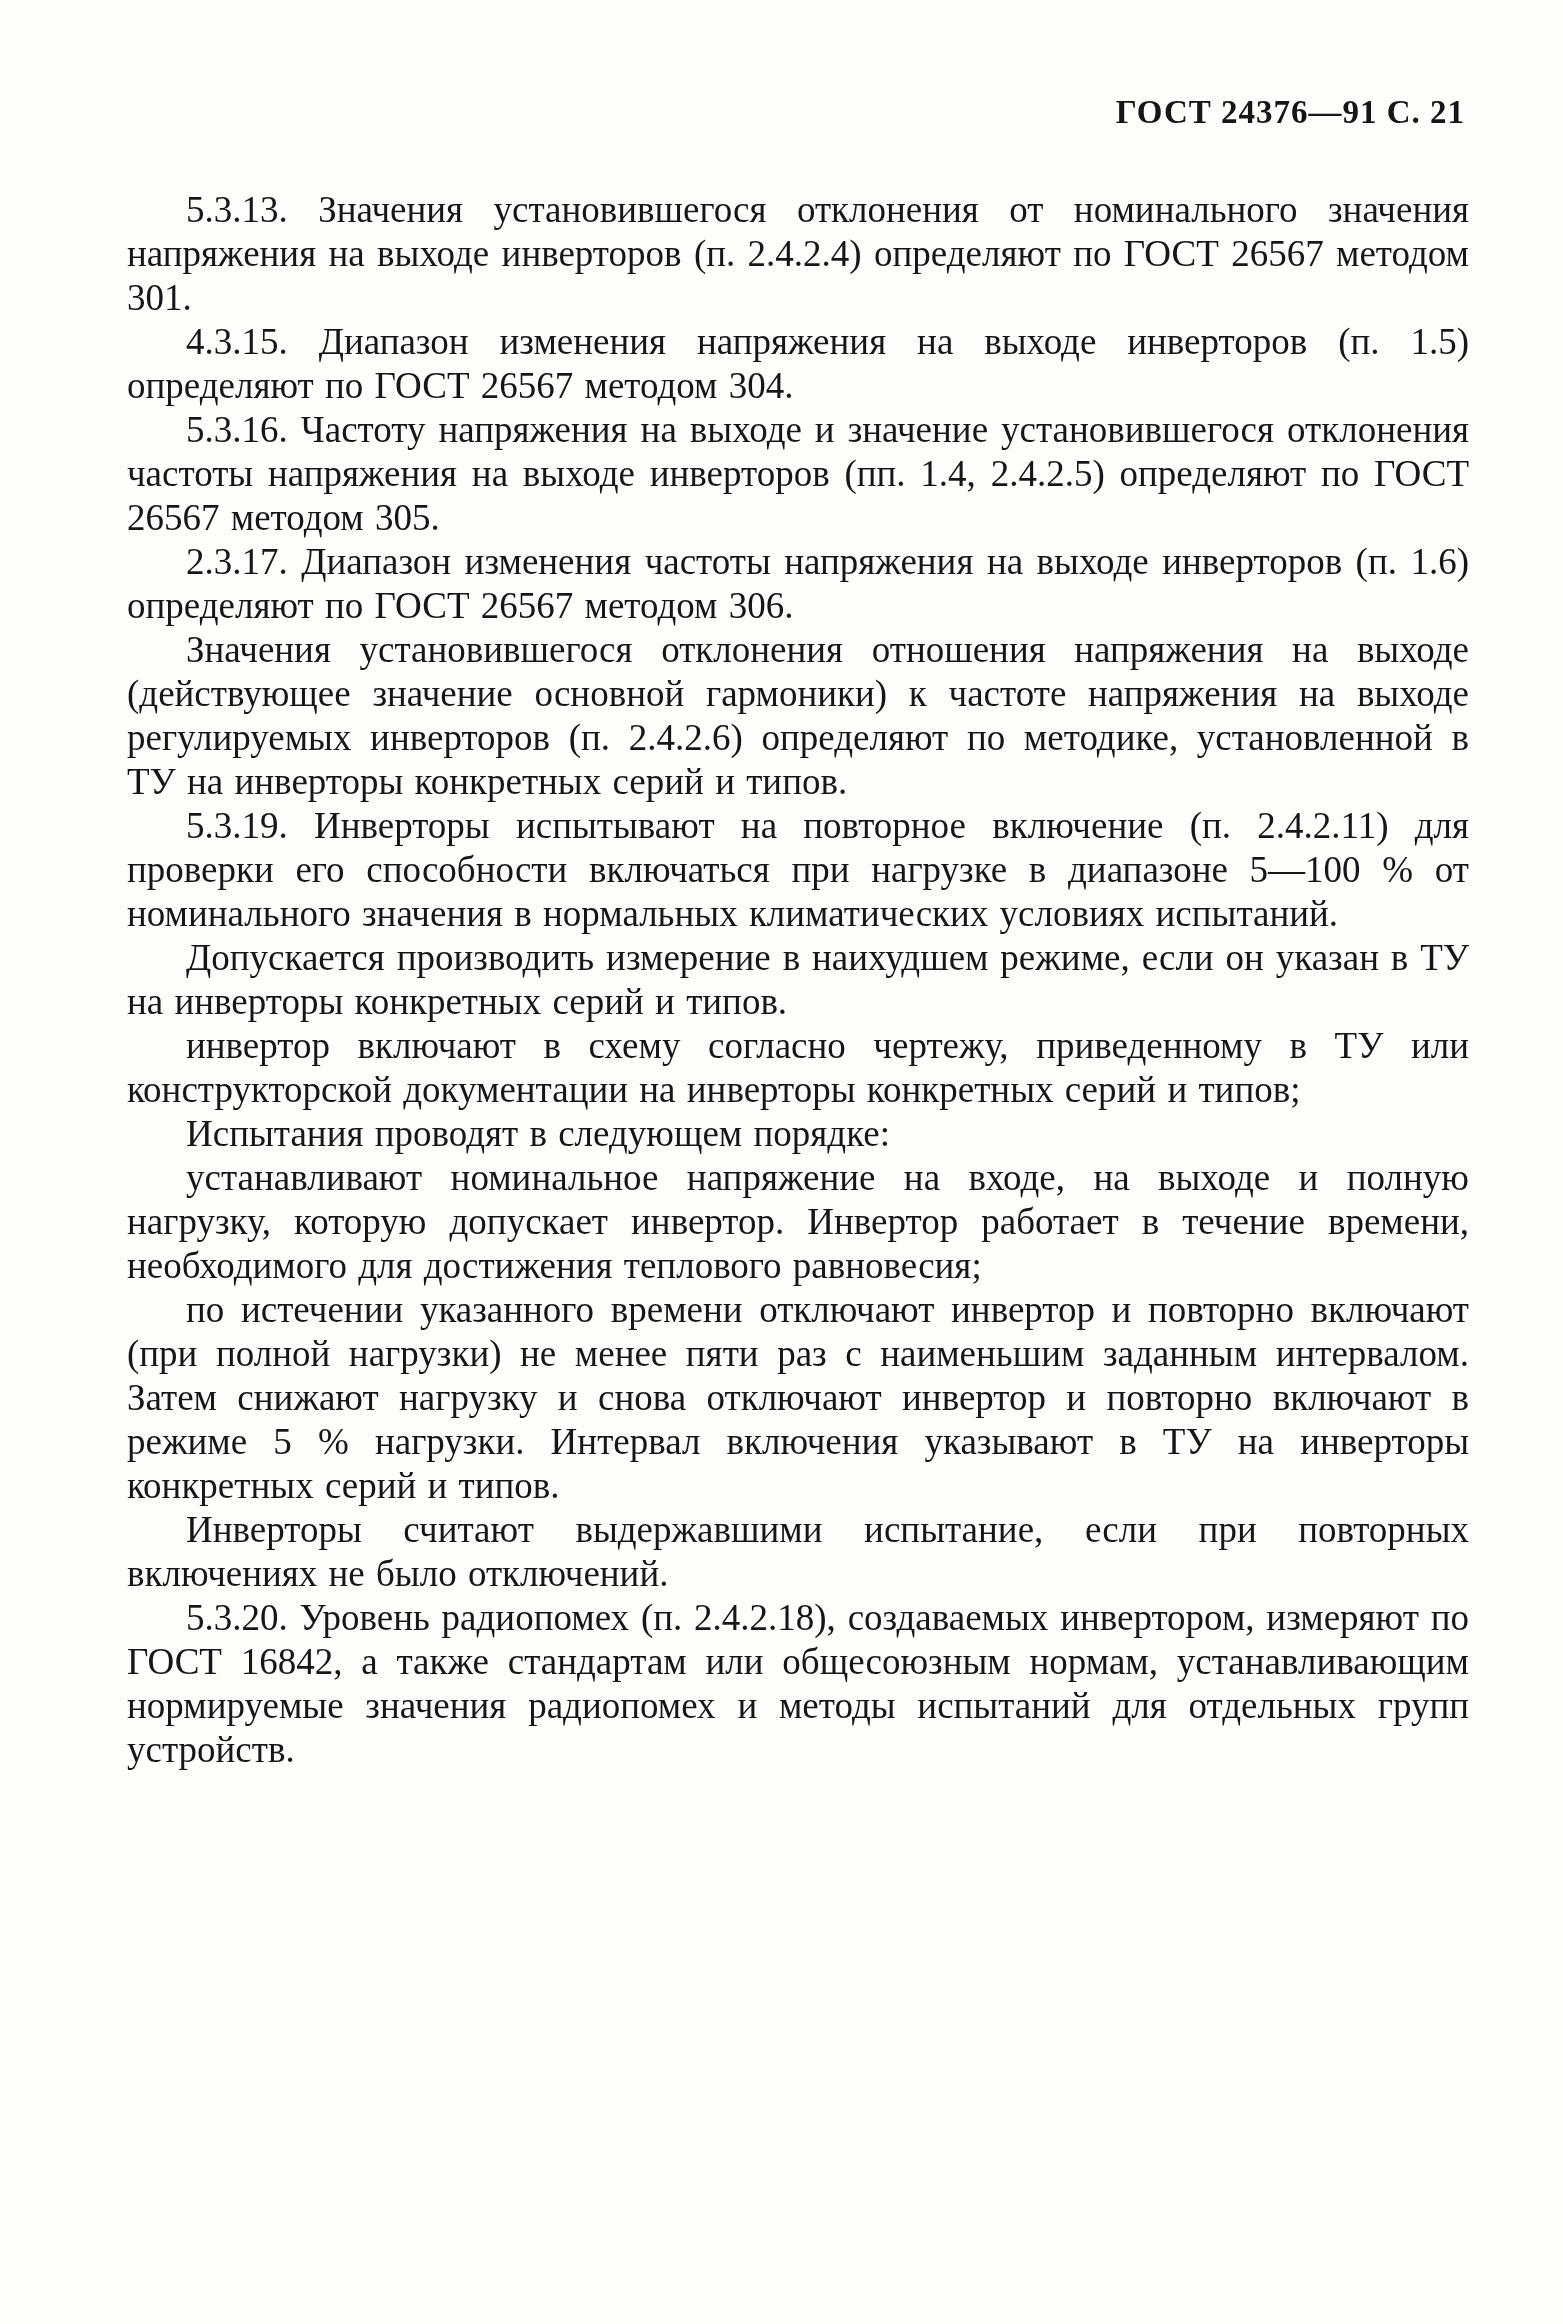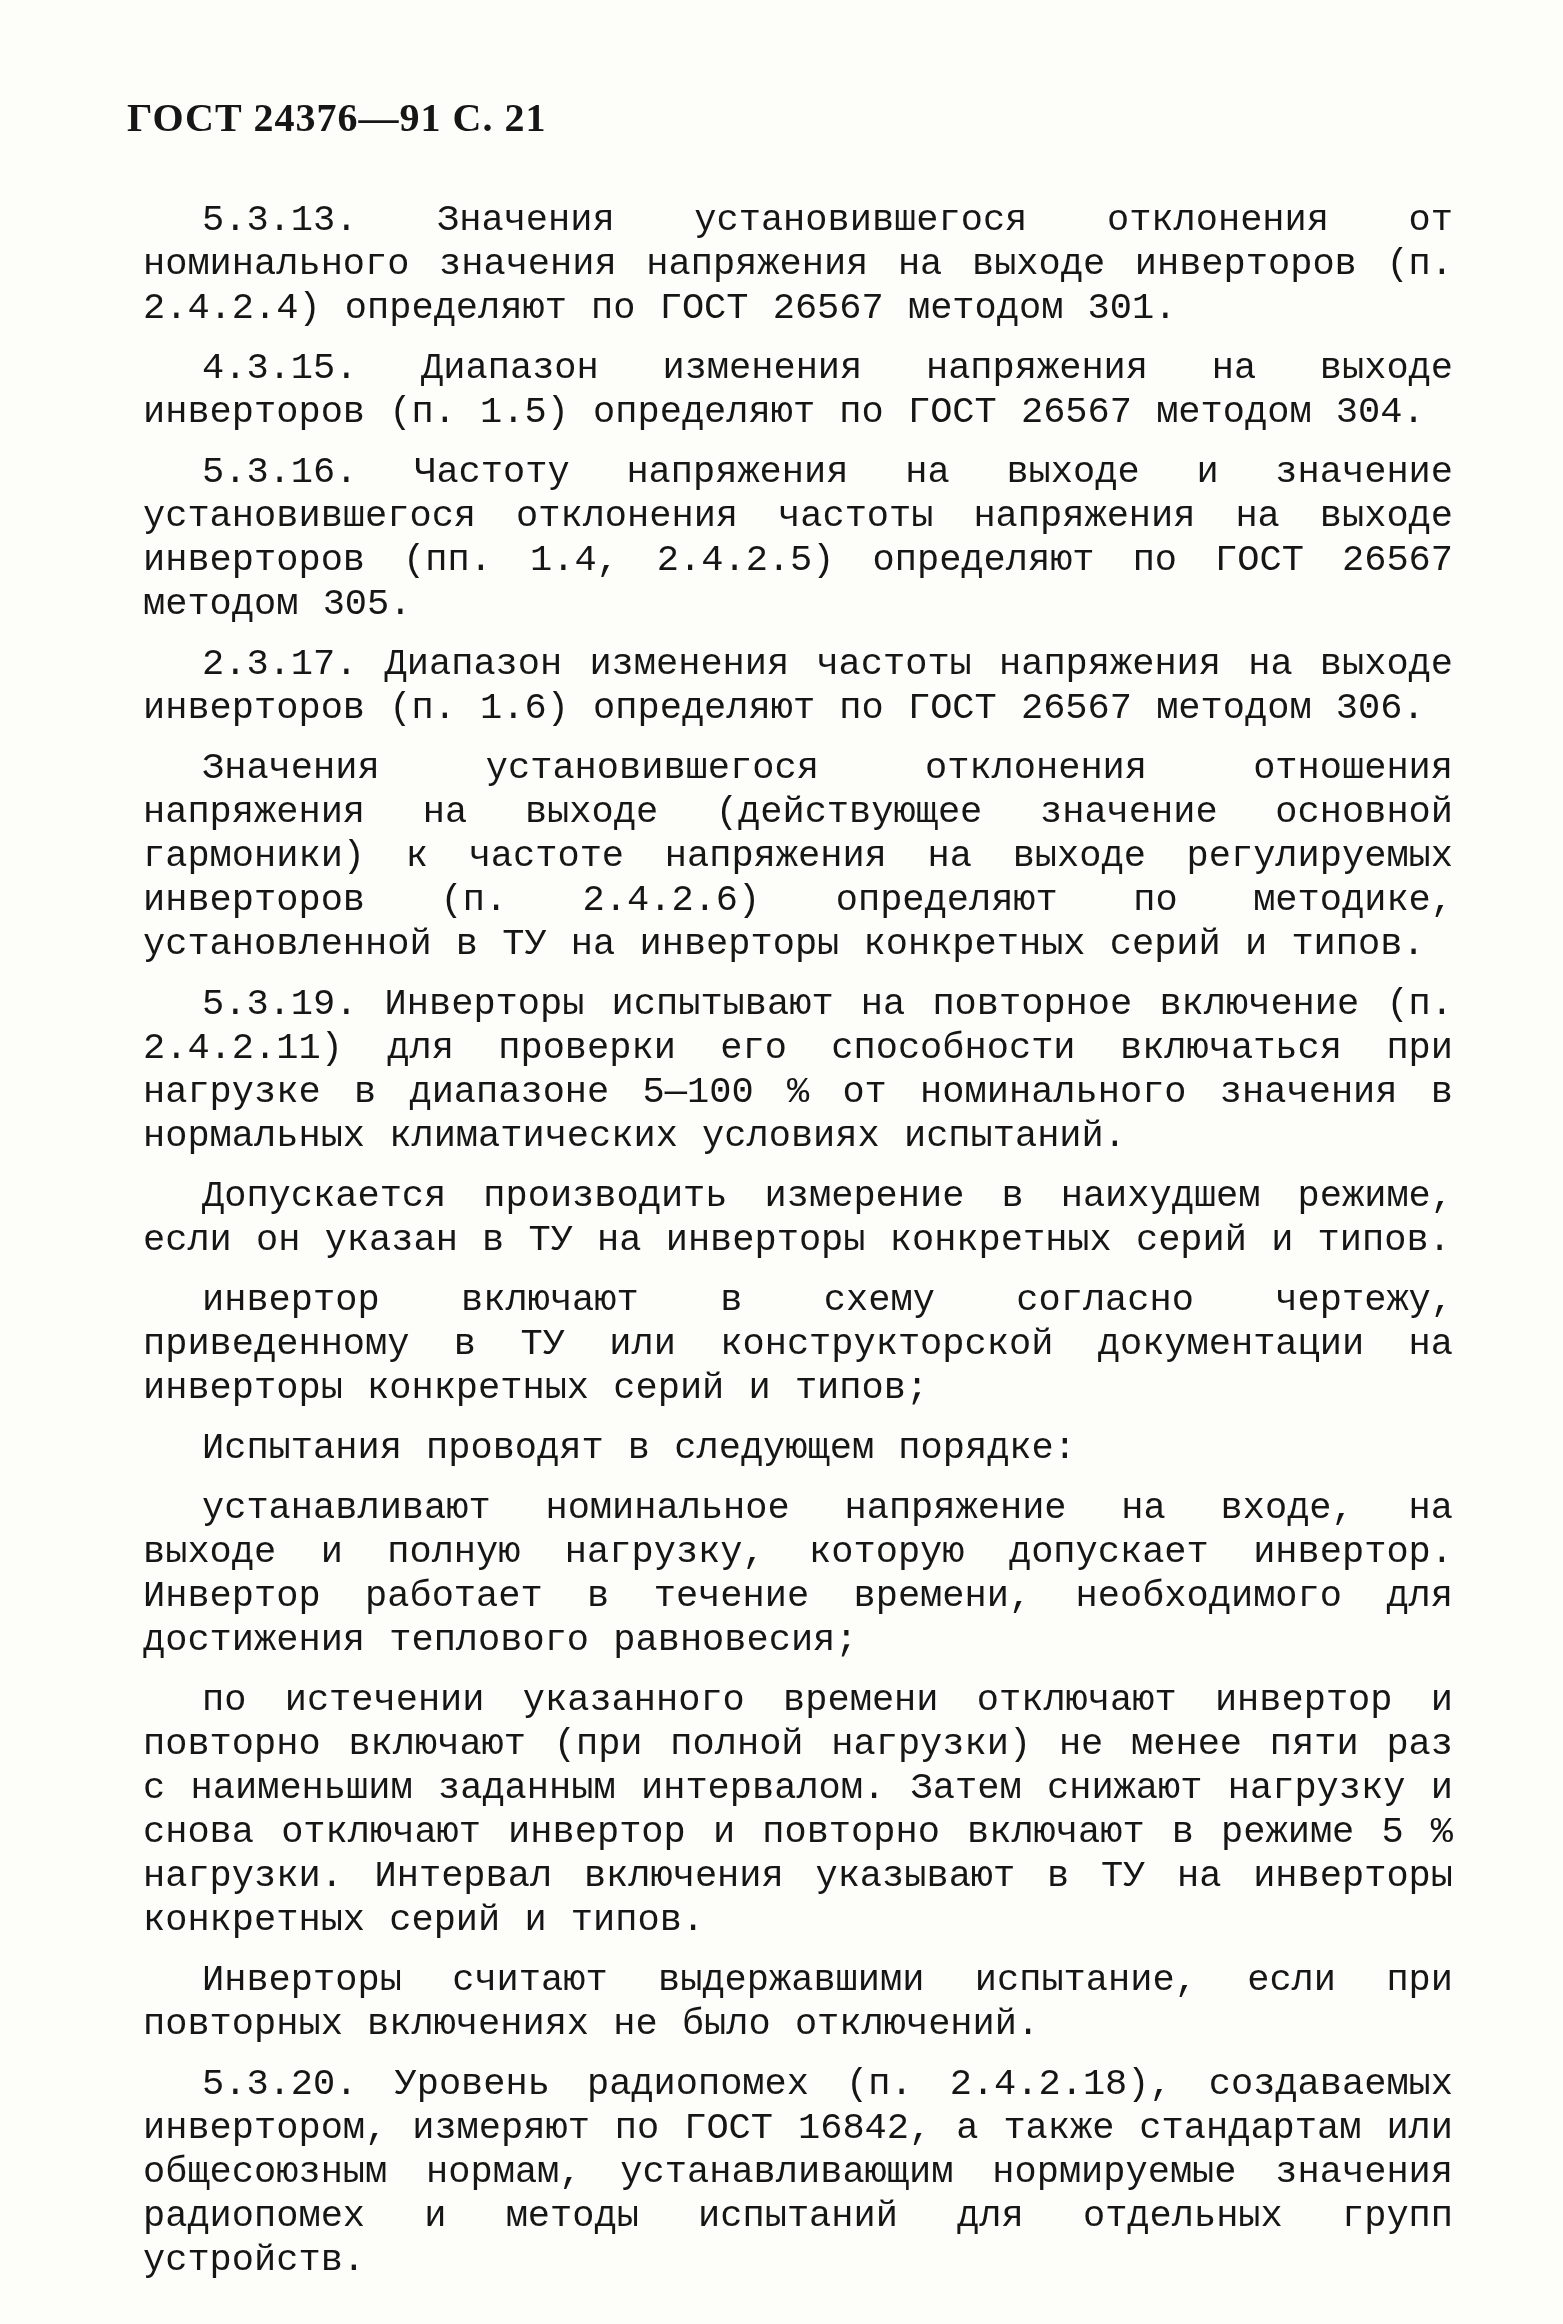--- a/index.html
+++ b/index.html
@@ -13,36 +13,35 @@
     height: 2325px;
     margin: 0 auto;
     box-sizing: border-box;
     background: #fdfdfa;
     color: #161616;
     font-family: "Liberation Serif", "DejaVu Serif", serif;
     padding: 94px 94px 68px 127px;
     overflow: hidden;
   }
   .page-header {
-    text-align: left;
+    text-align: right;
     font-weight: 700;
-    font-size: 40px;
+    font-size: 33px;
     letter-spacing: 1px;
     margin: 0 3.9px 57px 0;
   }
   .doc-body {
     font-size: 37px;
     line-height: 44px;
   }
   .para {
-    margin: 16px;
+    margin: 0;
     text-align: justify;
     text-indent: 59px;
     word-spacing: 2px;
-    font-family: Liberation Mono, monospace;
   }
 </style>
 </head>
 <body>
 
 <div class="page">
   <div class="page-header">ГОСТ 24376—91 С. 21</div>
 
   <div class="doc-body">
     <p class="para">5.3.13. Значения установившегося отклонения от номинального значения напряжения на выходе инверторов (п. 2.4.2.4) определяют по ГОСТ 26567 методом 301.</p>

